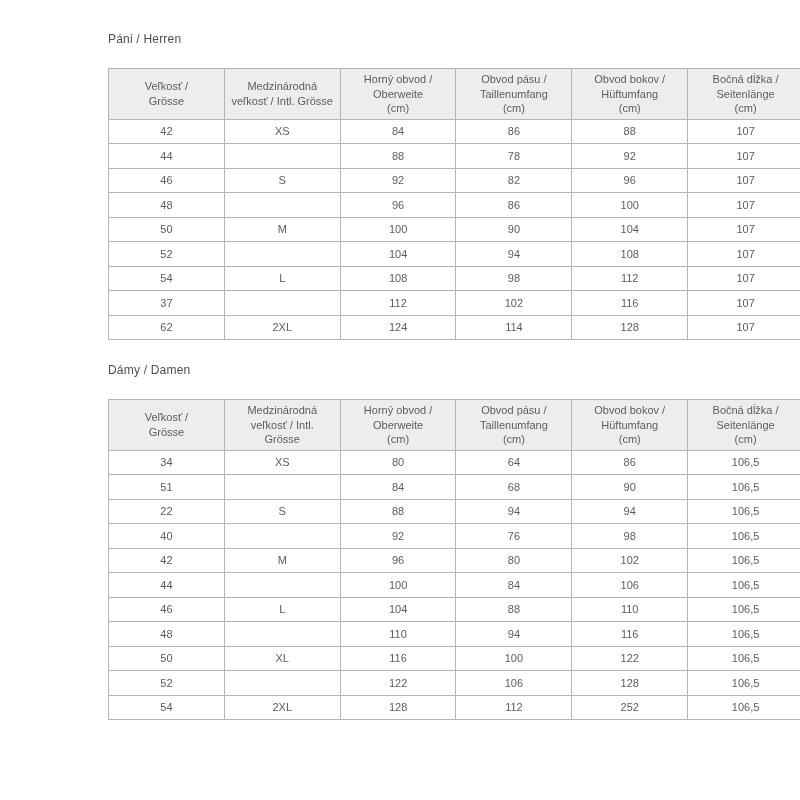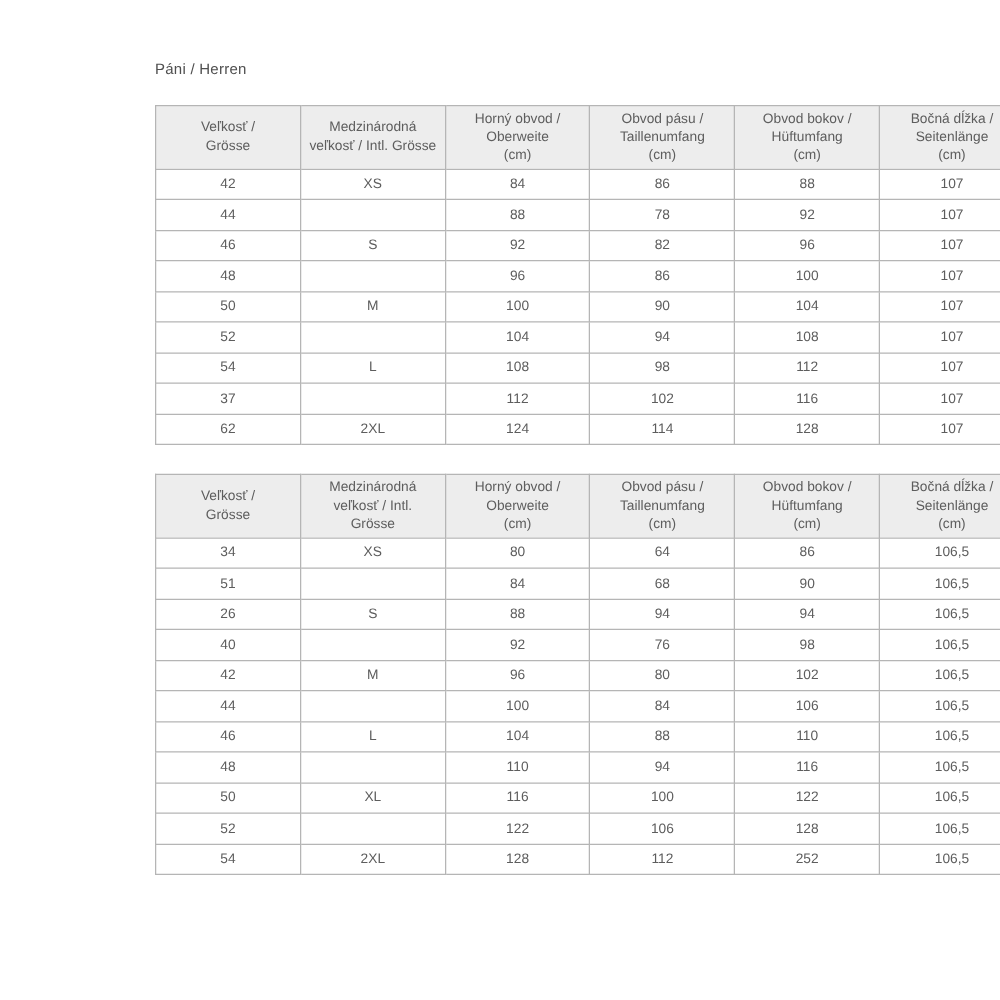--- a/index.html
+++ b/index.html
@@ -44,21 +44,21 @@
     height: 44px;
     padding: 3px 6px;
     white-space: pre-line;
   }
   .size-table td {
     background: #ffffff;
     font-size: 11px;
     height: 24.5px;
     padding: 1px 4px;
   }
-  .table-section { margin: 16px; }
+  .table-section { margin: 0; }
   .table-section + .table-section { margin-top: 23px; }
 </style>
 </head>
 <body>
 
 <div class="page">
 
   <section class="table-section">
     <h2 class="table-title">Páni / Herren</h2>
     <table class="size-table">
@@ -153,20 +153,21 @@
             <td>124</td>
             <td>114</td>
             <td>128</td>
             <td>107</td>
           </tr>
         </tbody>
     </table>
   </section>
 
   <section class="table-section">
+    <h2 class="table-title">Dámy / Damen</h2>
     <table class="size-table">
       <thead>
           <tr>
             <th>Veľkosť /
 Grösse</th>
             <th>Medzinárodná
 veľkosť / Intl.
 Grösse</th>
             <th>Horný obvod /
 Oberweite
@@ -193,21 +194,21 @@
           </tr>
           <tr>
             <td>51</td>
             <td></td>
             <td>84</td>
             <td>68</td>
             <td>90</td>
             <td>106,5</td>
           </tr>
           <tr>
-            <td>26</td>
+            <td>22</td>
             <td>S</td>
             <td>88</td>
             <td>94</td>
             <td>94</td>
             <td>106,5</td>
           </tr>
           <tr>
             <td>40</td>
             <td></td>
             <td>92</td>

